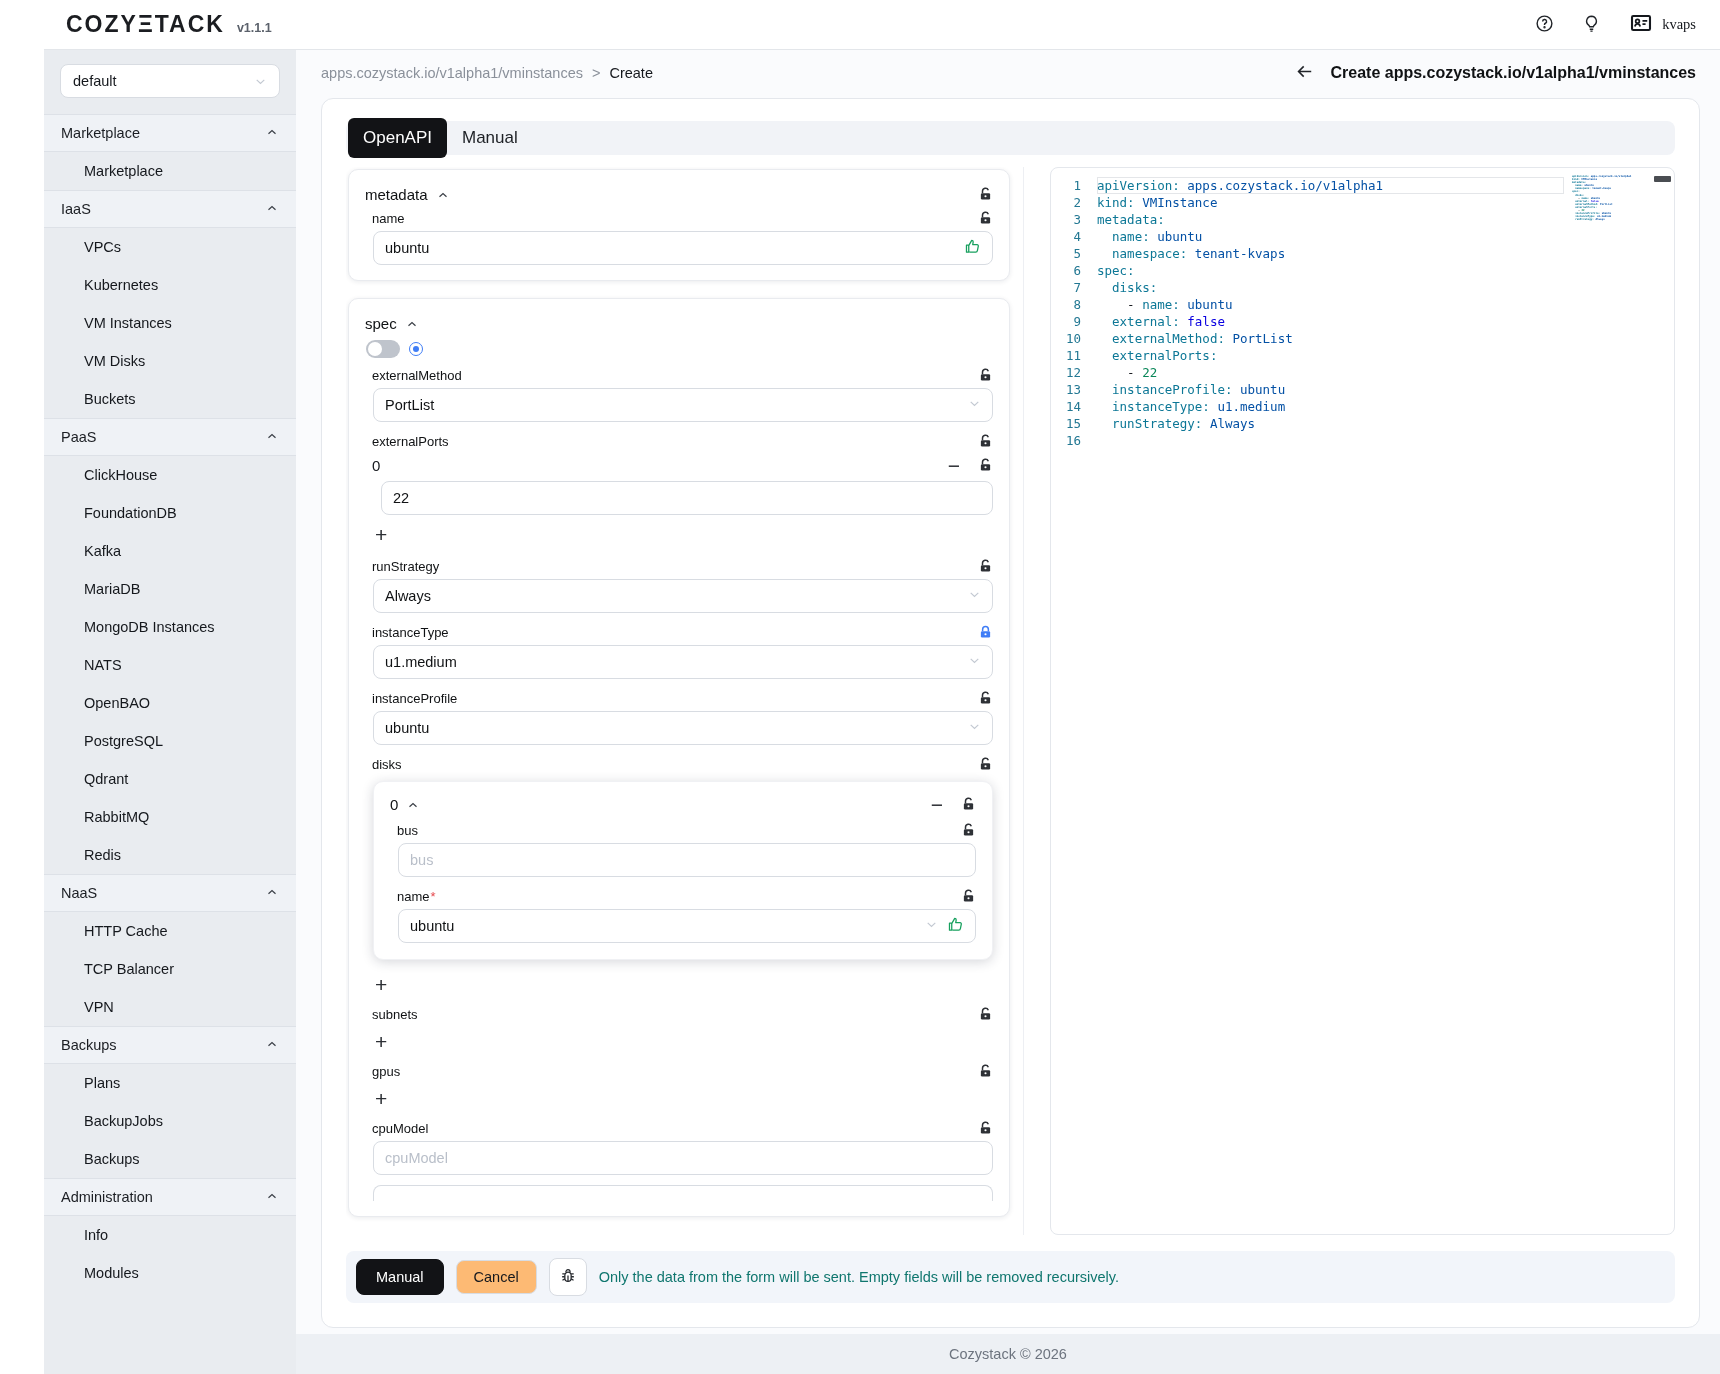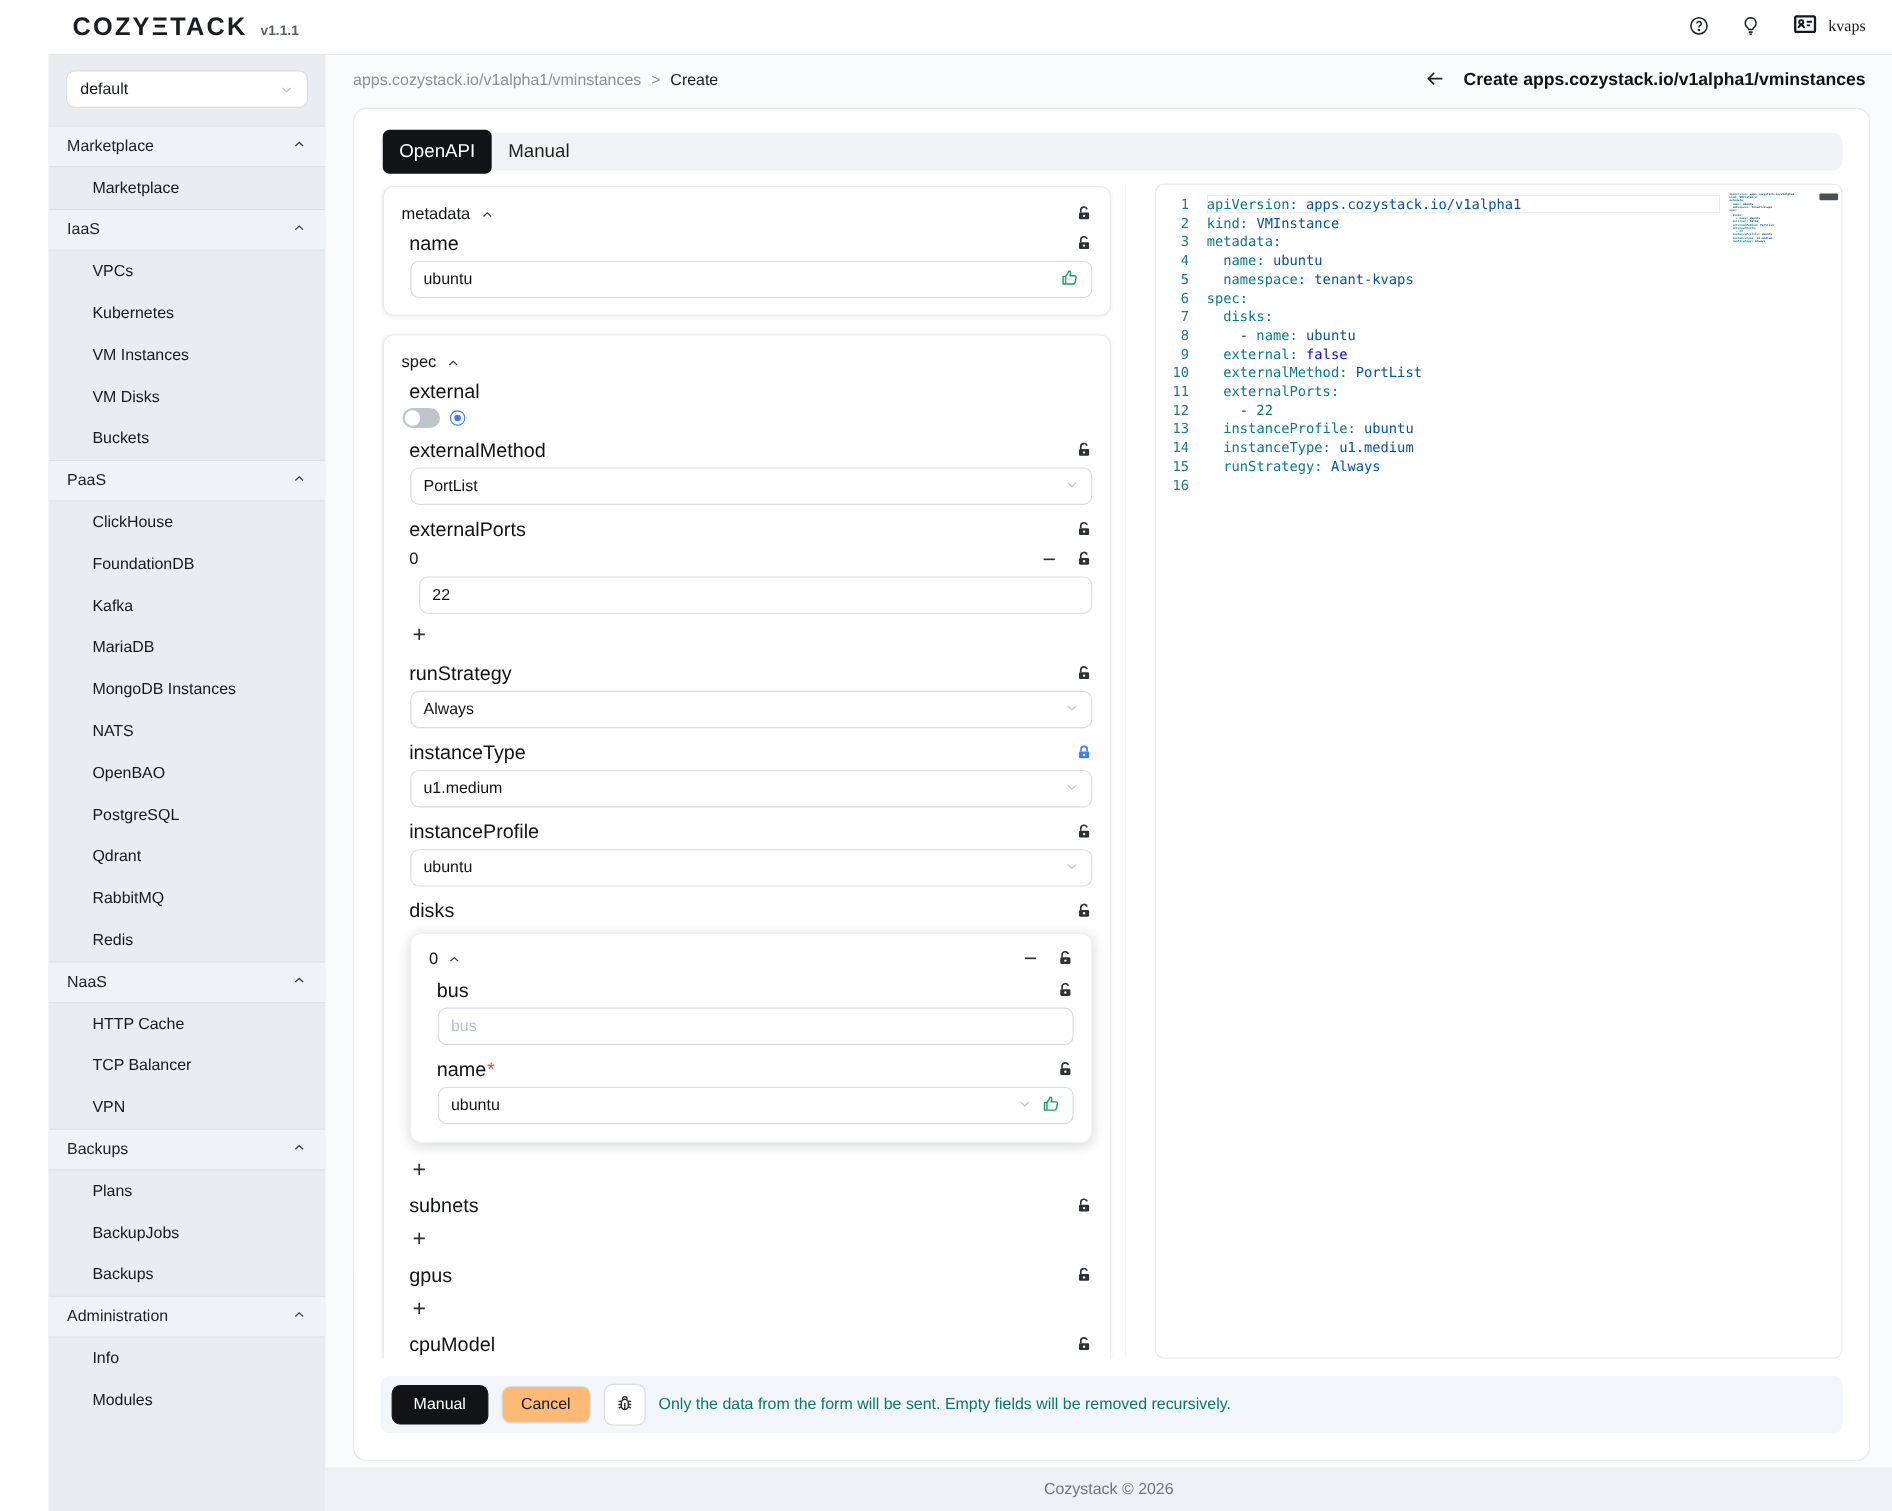--- a/index.html
+++ b/index.html
@@ -55,21 +55,21 @@
   .tab.active { background:#121316; color:#fff; }
 
   .workspace { display:flex; gap:26px; margin-top:12px; flex:1; min-height:0; }
   .form-col { width:678px; flex:none; position:relative; overflow:hidden; padding:2px 14px 0 2px; }
   .form-col::after { content:""; position:absolute; right:0; top:0; bottom:0; width:1px; background:#edeff3; }
 
   .group-card { background:#fff; border:1px solid #e9ebef; border-radius:10px; box-shadow:0 1px 5px rgba(25,35,55,.09); padding:13px 16px 15px; }
   .metadata-card { margin-bottom:17px; }
   .sec-head { display:flex; align-items:center; justify-content:space-between; margin:3px 0 8px; }
   .sec-title { display:flex; align-items:center; gap:9px; font-size:15px; color:#101214; }
-  .frow { display:flex; align-items:center; justify-content:space-between; margin:8px 0 5px; font-size:18px; color:#101214;gap:36px; }
+  .frow { display:flex; justify-content:space-between; margin:8px 0 5px; font-size:13px; color:#101214;gap:36px; }
   .frow.ind { padding-left:7px; }
   .frow-right { display:flex; align-items:center; gap:16px; }
   .req { color:#e5484d; margin-left:1px; }
 
   .inp, .sel {
     height:34px; width:100%; background:#fff; border:1px solid #d8dce2; border-radius:8px;
     display:flex; align-items:center; padding:0 11px; font-size:14.5px; color:#101214;
   }
   .inp input { border:none; outline:none; flex:1; font:inherit; color:inherit; background:transparent; padding:0; min-width:0; }
   .inp input::placeholder { color:#b9bfc9; }
@@ -301,23 +301,20 @@
                 <span class="sec-title">
                   <span>spec</span>
                   <span class="chev-up">
                       <svg width="12" height="12" viewBox="0 0 24 24" fill="none" stroke="#3a3f46" stroke-width="2.4">
                         <path d="M5 15.5 12 9l7 6.5"></path>
                       </svg>
                     </span>
                 </span>
               </div>
 
-              <div class="frow ind" style="margin-bottom:2px">
-                <span>external</span>
-              </div>
               <div class="switch-row ind">
                 <div class="switch">
                     <div class="knob"></div>
                   </div>
                 <div class="radio-dot"></div>
               </div>
 
               <div class="frow ind">
                 <span>externalMethod</span>
                 <span class="lock">

